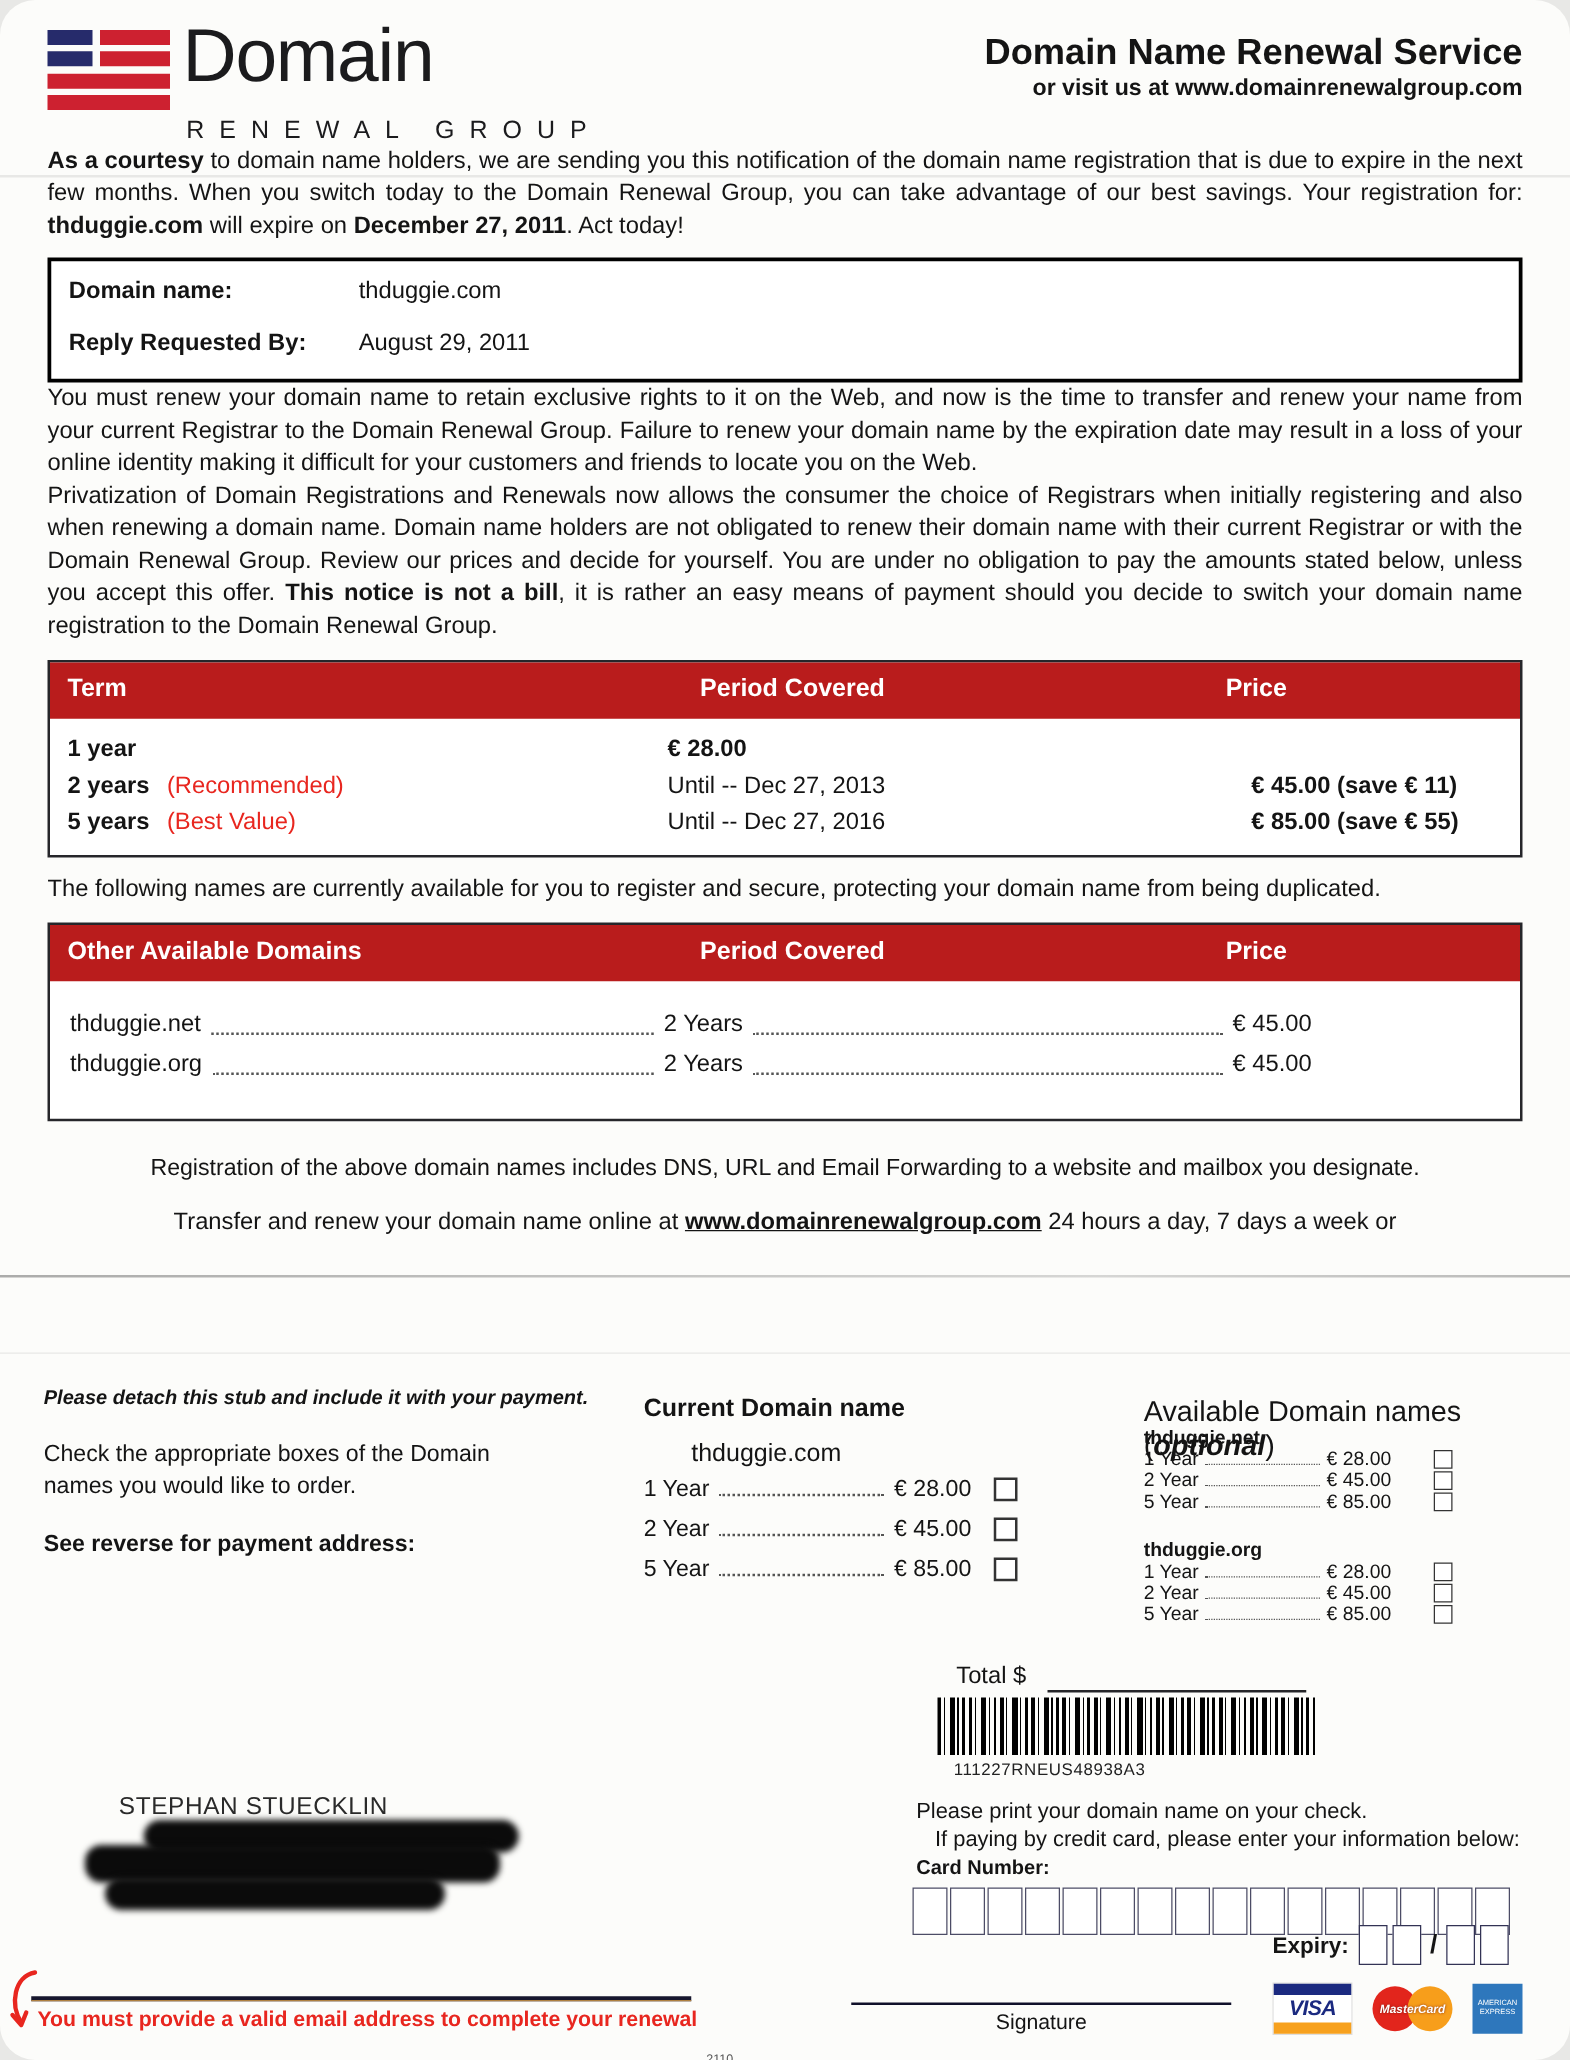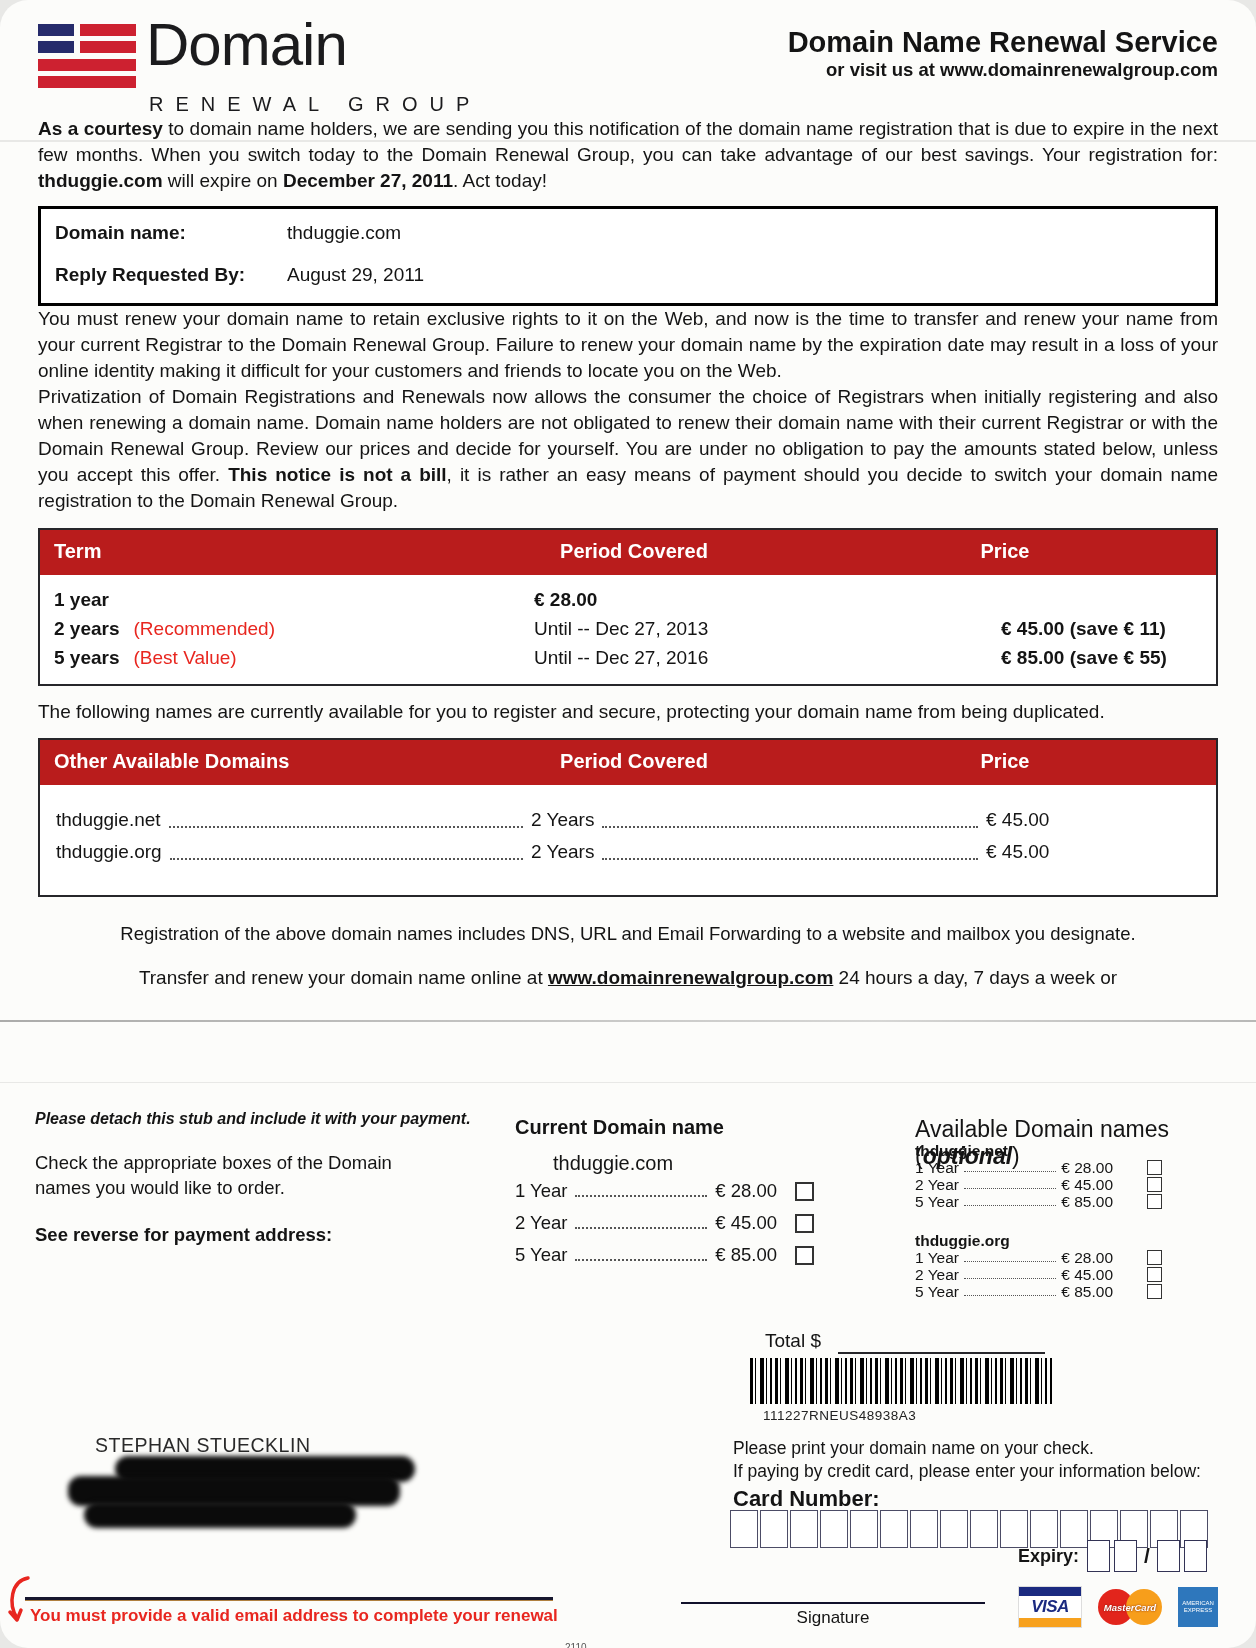--- a/index.html
+++ b/index.html
@@ -95,22 +95,22 @@
       #000 10px 14px,transparent 14px 16px,#000 16px 17px,transparent 17px 20px,#000 20px 22px,transparent 22px 25px);}
   .bc-num{left:763px;top:330px;font-size:13.5px;letter-spacing:0.5px;color:#222;}
 
   .payee{left:95px;top:356px;font-size:19.5px;letter-spacing:0.5px;color:#2a2a2a;}
   .redact{background:#0b0b0b;filter:blur(2.5px);border-radius:13px;}
   .red1{left:115px;top:378px;width:300px;height:26px;}
   .red2{left:68px;top:398px;width:332px;height:30px;}
   .red3{left:84px;top:424px;width:272px;height:26px;}
 
   .check-note{left:733px;top:360px;font-size:17.5px;}
-  .credit-note{left:733px;top:383px;font-size:17.5px;}
-  .card-label{left:733px;top:408px;font-size:22px;font-weight:bold;}
+  .credit-note{left:748px;top:383px;font-size:17.5px;}
+  .card-label{left:733px;top:408px;font-size:16px;font-weight:bold;}
   .card-boxes{left:730px;top:432px;display:flex;gap:2px;}
   .digit-box{width:26px;height:36px;border:1.5px solid #4c4c66;background:#fff;}
   .expiry-row{left:1018px;top:462px;display:flex;align-items:center;gap:4px;}
   .expiry-label{font-size:18px;font-weight:bold;margin-right:4px;}
   .exp-box{width:21px;height:30px;border:1.5px solid #333355;background:#fff;}
   .exp-slash{font-size:21px;font-weight:bold;margin:0 3px;}
 
   .sig-line{left:681px;top:500px;width:304px;height:24px;border-bottom:2.5px solid #10102a;}
   .sig-label{left:681px;top:530px;width:304px;text-align:center;font-size:17px;}
 

